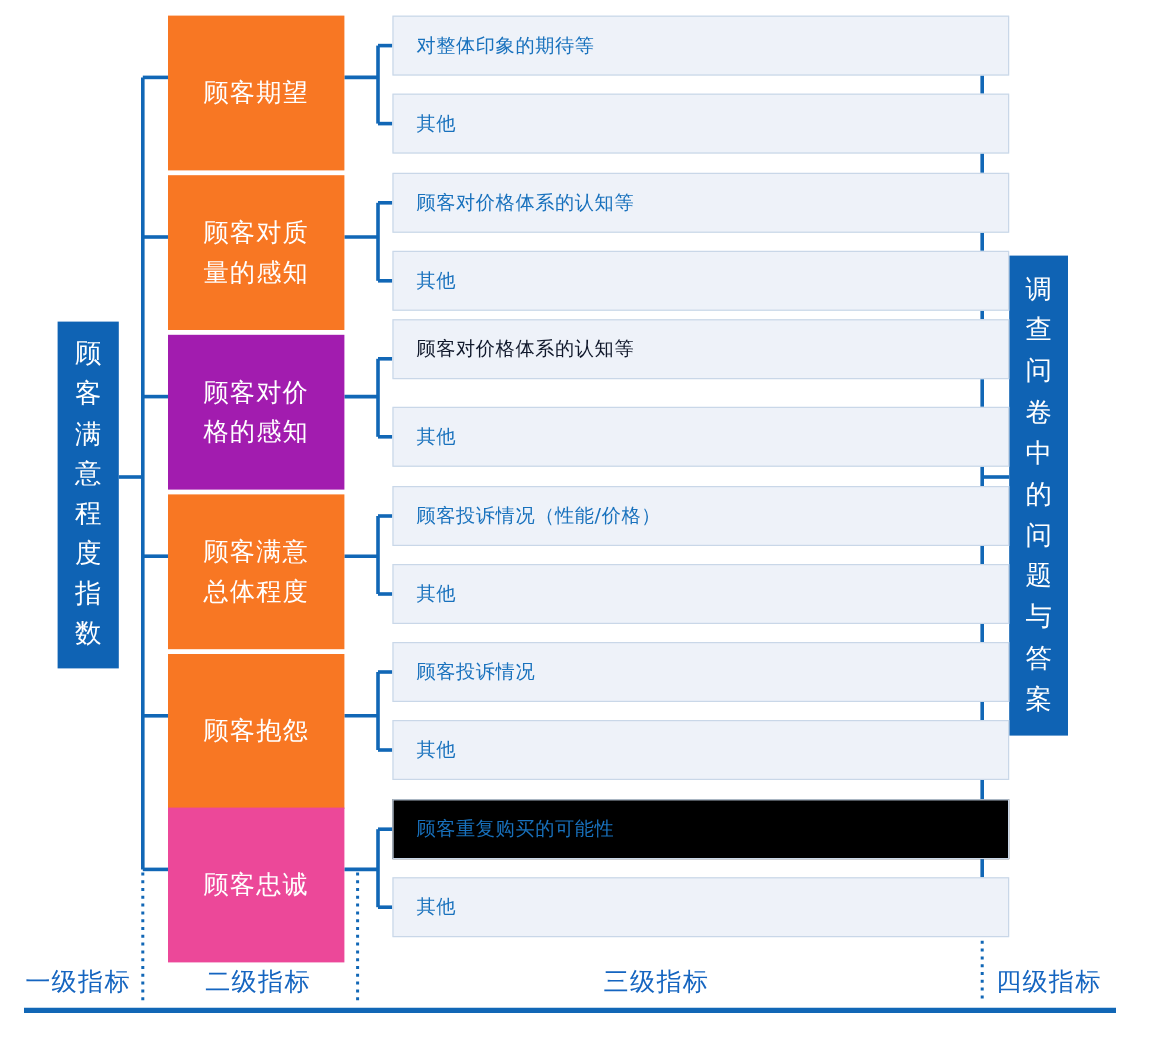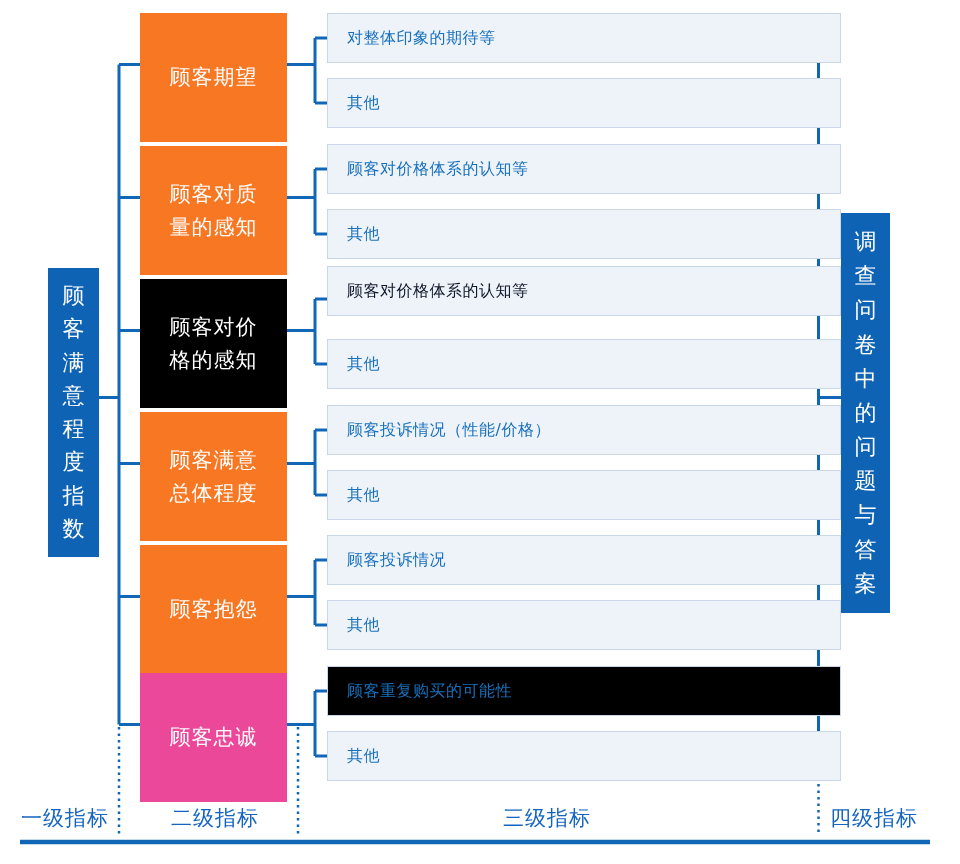--- a/index.html
+++ b/index.html
@@ -161,21 +161,21 @@
       <div class="l2box" style="top: 146px; background: rgb(248, 119, 35);">
         <span>顾客对质</span>
         <span>量的感知</span>
       </div>
       <div class="l3box" style="top: 144px; background: rgb(238, 242, 249); border-color: rgb(201, 215, 232); color: rgb(24, 113, 189);">
         <span>顾客对价格体系的认知等</span>
       </div>
       <div class="l3box" style="top: 209px; background: rgb(238, 242, 249); border-color: rgb(201, 215, 232); color: rgb(24, 113, 189);">
         <span>其他</span>
       </div>
-      <div class="l2box" style="top: 279px; background: #000000;">
+      <div class="l2box" style="top: 279px; background: #a21caf;">
         <span>顾客对价</span>
         <span>格的感知</span>
       </div>
       <div class="l3box" style="top: 266px; background: rgb(238, 242, 249); border-color: rgb(201, 215, 232); color: #0f172a;">
         <span>顾客对价格体系的认知等</span>
       </div>
       <div class="l3box" style="top: 339px; background: rgb(238, 242, 249); border-color: rgb(201, 215, 232); color: rgb(24, 113, 189);">
         <span>其他</span>
       </div>
       <div class="l2box" style="top: 412px; background: rgb(248, 119, 35); text-align: right;">

